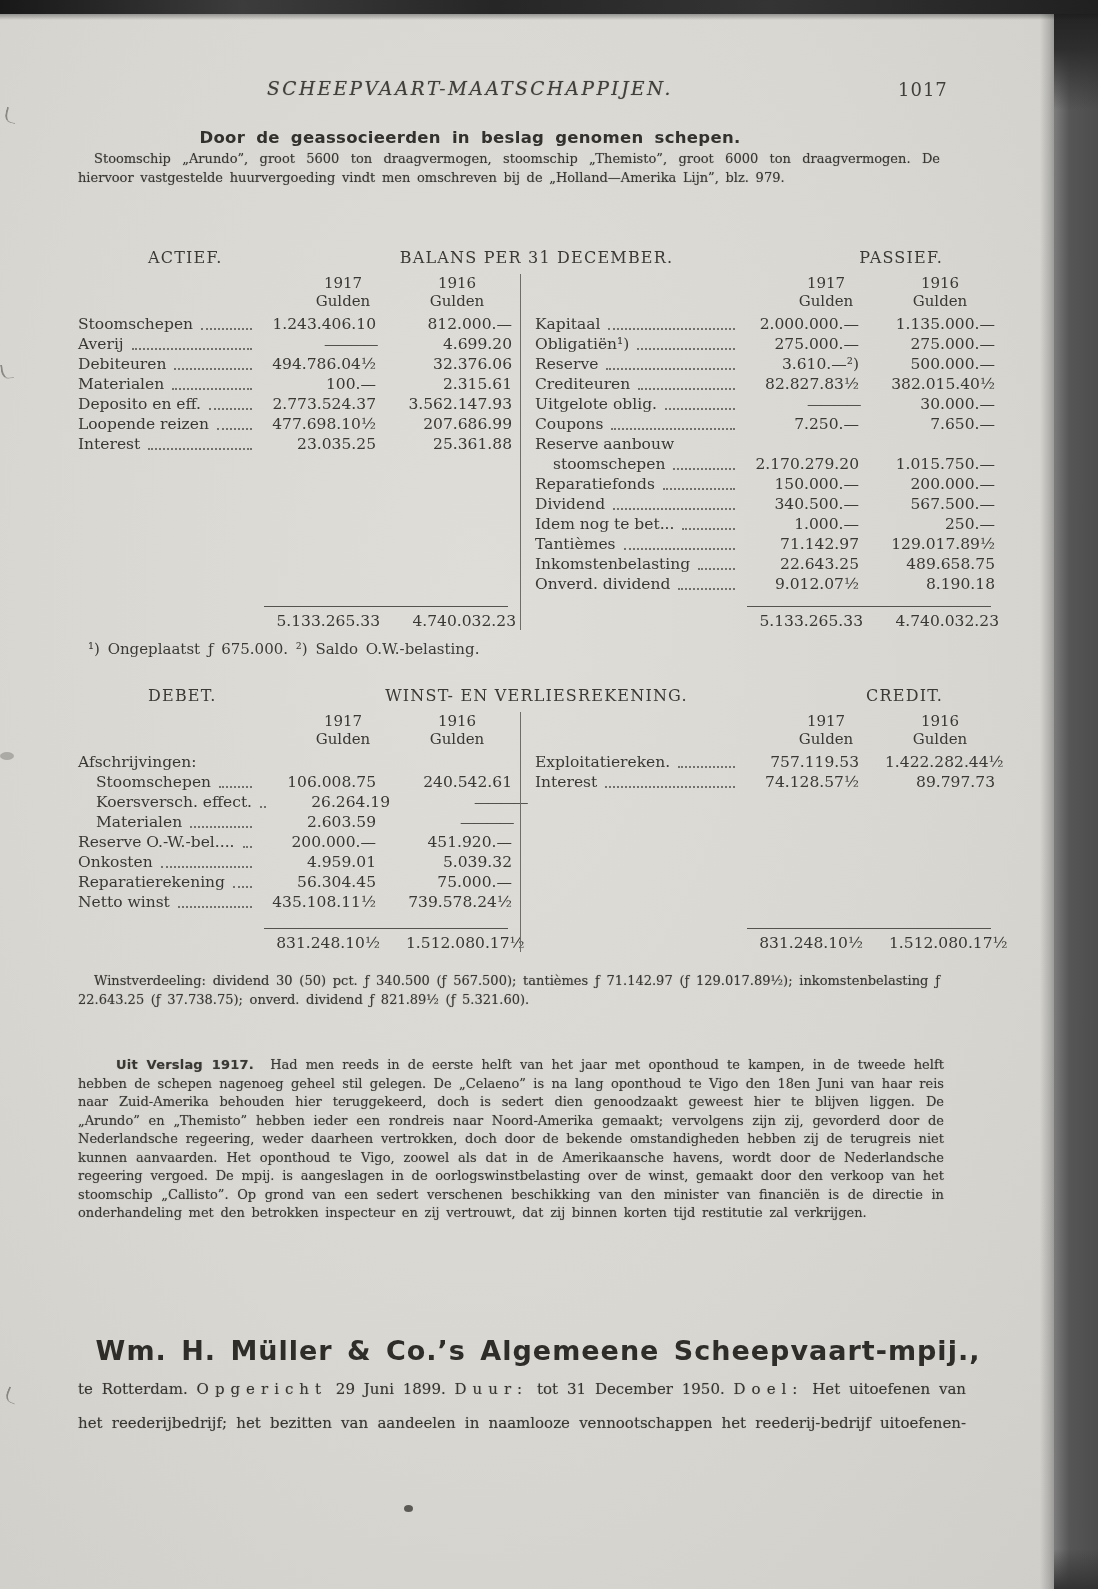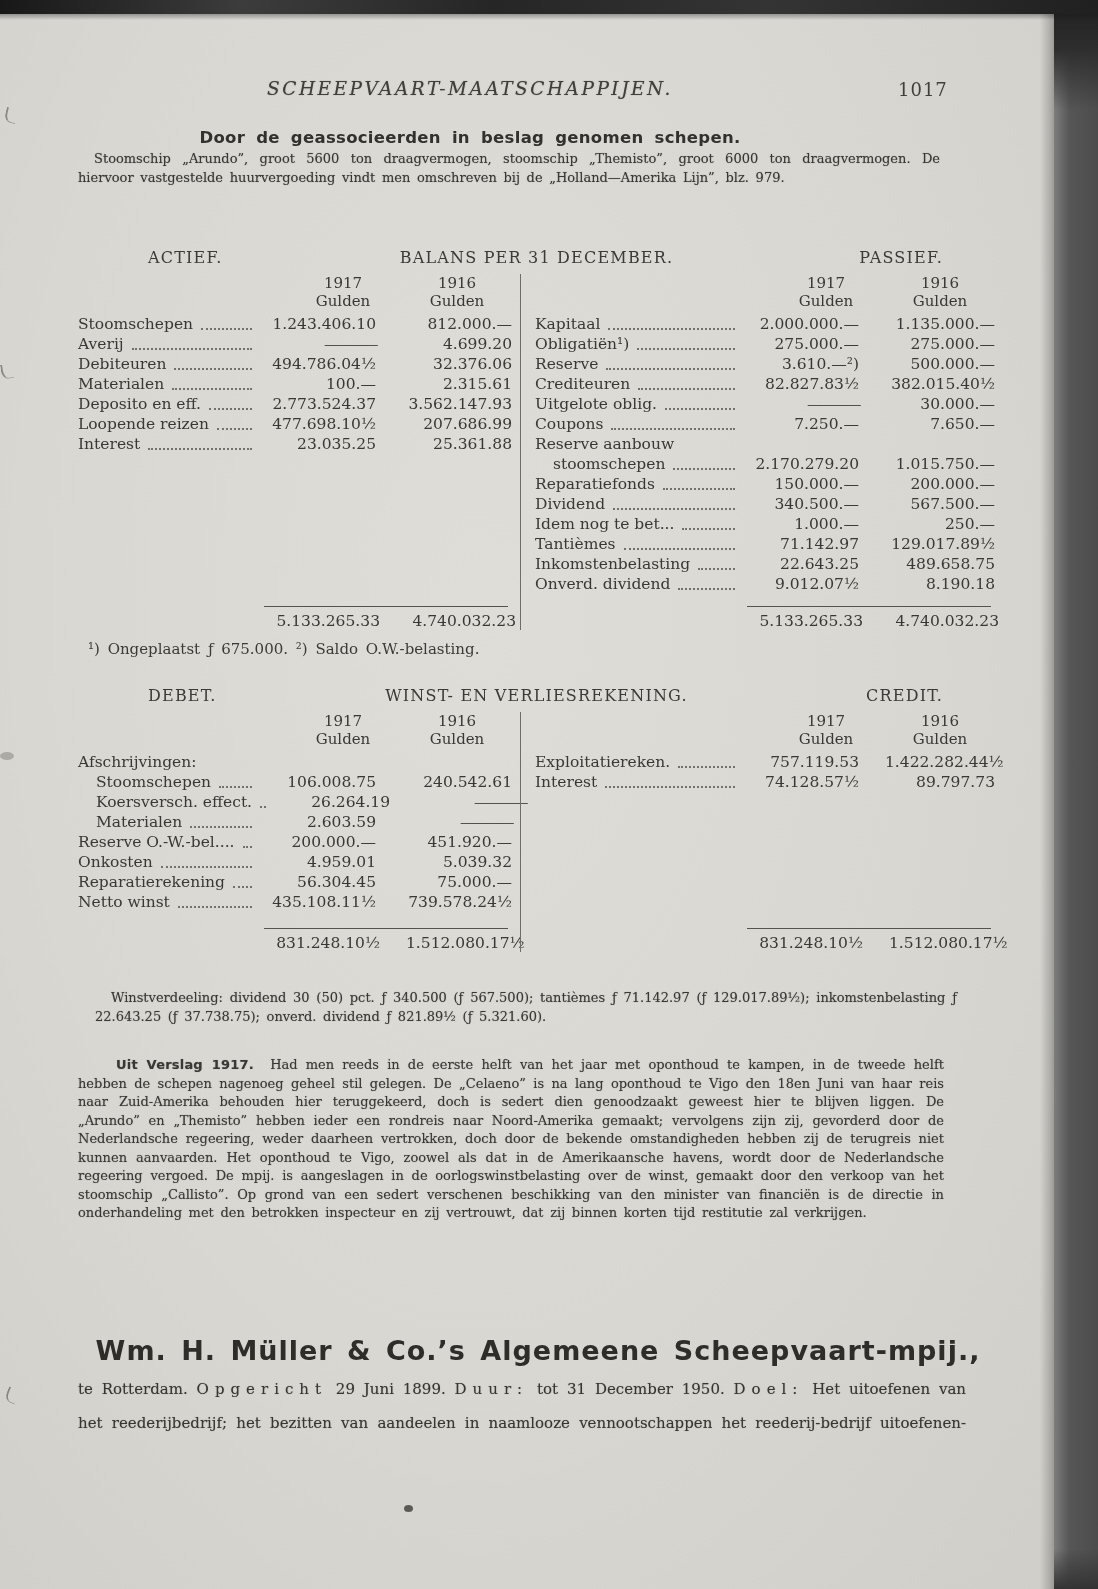--- a/index.html
+++ b/index.html
@@ -382,21 +382,21 @@
           <div class="totrule"></div>
           <div class="totvals">
               <span class="fv">831.248.10½</span>
               <span class="fv c2">1.512.080.17½</span>
             </div>
         </div>
       </div>
     </div>
   </div>
 
-  <p class="txt para indent1" style="left:78px;top:972px;width:862px;margin:17px;">Winstverdeeling: dividend 30 (50) pct. ƒ 340.500 (ƒ 567.500); tantièmes ƒ 71.142.97 (ƒ 129.017.89½); inkomstenbelasting ƒ 22.643.25 (ƒ 37.738.75); onverd. dividend ƒ 821.89½ (ƒ 5.321.60).</p>
+  <p class="txt para indent1" style="left:78px;top:972px;width:862px;margin:0;">Winstverdeeling: dividend 30 (50) pct. ƒ 340.500 (ƒ 567.500); tantièmes ƒ 71.142.97 (ƒ 129.017.89½); inkomstenbelasting ƒ 22.643.25 (ƒ 37.738.75); onverd. dividend ƒ 821.89½ (ƒ 5.321.60).</p>
 
   <p class="txt para" style="left:78px;top:1056px;width:866px;margin:0;text-indent:38px;"><span class="lead-bold">Uit Verslag 1917.</span>&nbsp;&nbsp;<span>Had men reeds in de eerste helft van het jaar met oponthoud te kampen, in de tweede helft hebben de schepen nagenoeg geheel stil gelegen. De „Celaeno” is na lang oponthoud te Vigo den 18en Juni van haar reis naar Zuid-Amerika behouden hier teruggekeerd, doch is sedert dien genoodzaakt geweest hier te blijven liggen. De „Arundo” en „Themisto” hebben ieder een rondreis naar Noord-Amerika gemaakt; vervolgens zijn zij, gevorderd door de Nederlandsche regeering, weder daarheen vertrokken, doch door de bekende omstandigheden hebben zij de terugreis niet kunnen aanvaarden. Het oponthoud te Vigo, zoowel als dat in de Amerikaansche havens, wordt door de Nederlandsche regeering vergoed. De mpij. is aangeslagen in de oorlogswinstbelasting over de winst, gemaakt door den verkoop van het stoomschip „Callisto”. Op grond van een sedert verschenen beschikking van den minister van financiën is de directie in onderhandeling met den betrokken inspecteur en zij vertrouwt, dat zij binnen korten tijd restitutie zal verkrijgen.</span></p>
 
   <div class="company-heading boldsans">Wm. H. Müller &amp; Co.’s Algemeene Scheepvaart-mpij.,</div>
   <p class="company-body" style="margin:0;"><span>te Rotterdam. </span><span class="spaced">Opgericht</span><span> 29 Juni 1899. </span><span class="spaced">Duur:</span><span> tot 31 December 1950. </span><span class="spaced">Doel:</span><span> Het uitoefenen van het reederijbedrijf; het bezitten van aandeelen in naamlooze vennootschappen het reederij-bedrijf uitoefenen-</span></p>
 
   <div class="artifact penmark" style="left:5px;top:108px;"></div>
   <div class="artifact penmark" style="left:1px;top:364px;transform:rotate(-8deg);"></div>
   <div class="artifact smudge" style="left:0px;top:752px;"></div>
   <div class="artifact penmark" style="left:6px;top:1388px;transform:rotate(22deg);"></div>

